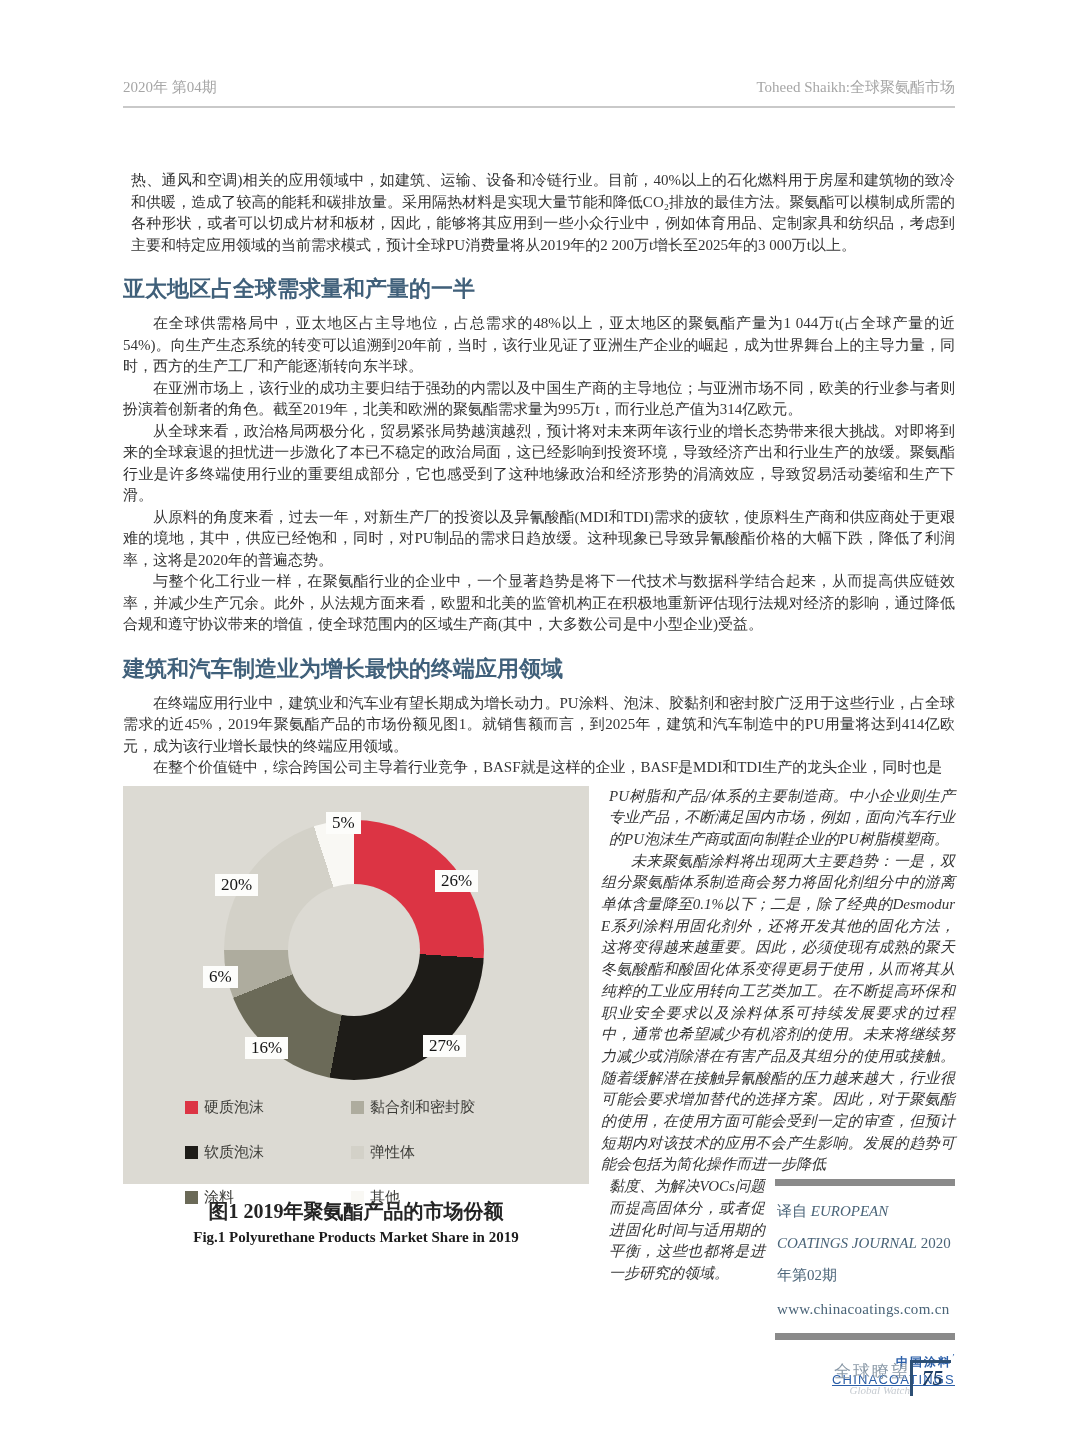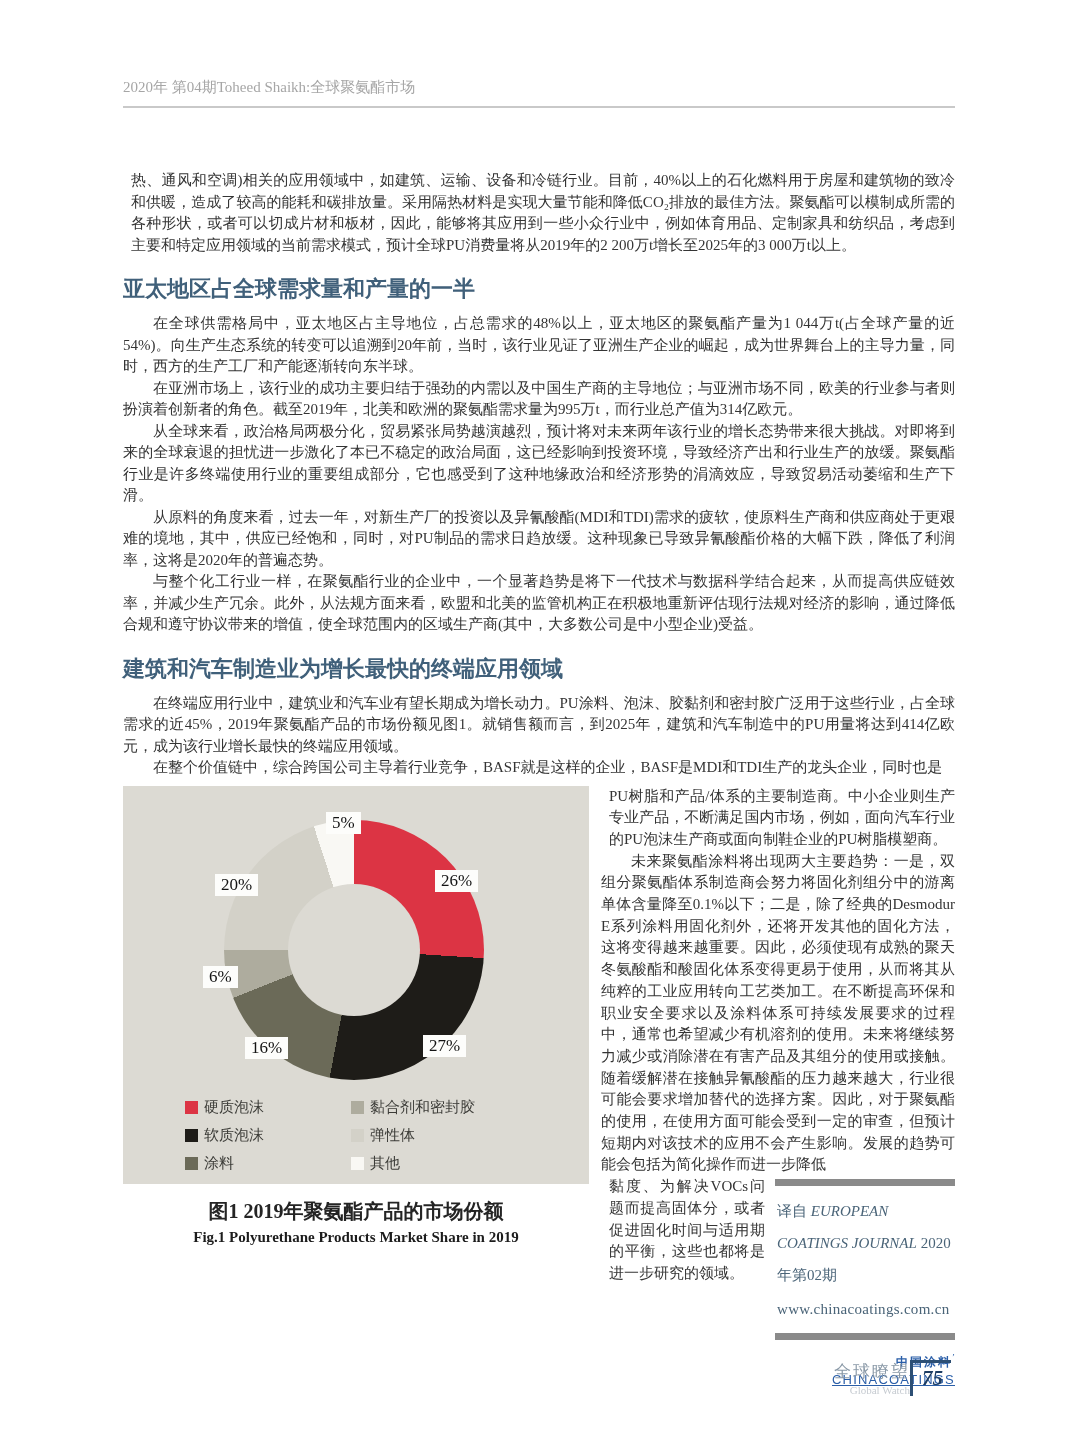--- a/index.html
+++ b/index.html
@@ -1,51 +1,51 @@
 <!DOCTYPE html>
 <html><head>
 <meta charset="utf-8">
 <style>
   html,body{margin:0;padding:0;background:#ffffff;}
   .page{position:relative;width:1078px;height:1452px;background:#ffffff;overflow:hidden;
         font-family:"Liberation Serif","DejaVu Serif",serif;color:#343434;}
   .content{position:absolute;left:123px;top:78px;width:832px;}
 
   
-  .hdr{display:flex;align-items:flex-end;
+  .hdr{display:flex;justify-content:space-between;align-items:flex-end;
        font-size:15px;color:#a6a6a6;padding-bottom:9px;border-bottom:2px solid #c9c9c9;}
 
   
   .body-text{margin-top:62px;}
   p.para{margin:0;font-size:15px;line-height:21.5px;text-align:justify;text-indent:2em;}
   p.para.no-indent{text-indent:0;margin-left:8px;}
   h2.sec{margin:18px 0 9px 0;font-family:"Liberation Sans","DejaVu Sans",sans-serif;
          font-size:22px;line-height:30px;font-weight:bold;color:#40607a;}
 
   
   .fig-row{display:flex;gap:12px;margin-top:7px;}
   .fig-col{width:466px;flex:0 0 466px;}
   .right-col{flex:1;min-width:0;}
-  .right-col p.para{font-size:15px;line-height:21.7px;}
+  .right-col p.para{font-size:15px;line-height:21.7px;font-style:italic;}
 
   
   .panel{position:relative;width:466px;height:398px;background:#dcdad3;}
   .donut{position:absolute;left:101px;top:34px;width:260px;height:260px;border-radius:50%;}
   .donut-hole{position:absolute;left:64px;top:64px;width:132px;height:132px;border-radius:50%;background:#dcdad3;}
   .pct{position:absolute;background:#fdfdfb;color:#141414;font-size:17px;line-height:22px;
        padding:0 6px;font-family:"Liberation Serif",serif;}
   .pct-0{left:312px;top:84px;}  
   .pct-1{left:300px;top:249px;} 
   .pct-2{left:122px;top:251px;} 
   .pct-3{left:80px;top:180px;}  
   .pct-4{left:92px;top:88px;}   
   .pct-5{left:203px;top:26px;}  
 
   .legend{position:absolute;left:62px;top:312px;display:flex;}
-  .legend-col{display:flex;flex-direction:column;gap:9px;}
+  .legend-col{display:flex;flex-direction:column;gap:26px;}
   .legend-col.c1{width:166px;}
   .legend-item{display:flex;align-items:center;font-size:15px;color:#3c3c38;}
   .swatch{width:13px;height:13px;margin-right:6px;flex:0 0 13px;}
 
   .cap1{margin-top:14px;text-align:center;font-weight:bold;font-size:20px;color:#242424;}
   .cap2{margin-top:4px;text-align:center;font-weight:bold;font-size:15px;color:#1c1c1c;
         font-family:"Liberation Serif",serif;}
 
   
   .wrap-tail{margin-top:0;}
@@ -57,21 +57,21 @@
   .logo{margin-top:12px;text-align:right;color:#2a5ea8;}
   .logo-zh{font-size:12px;font-weight:bold;letter-spacing:2px;
            font-family:"Liberation Sans",sans-serif;}
   .logo-mark{font-size:9px;vertical-align:top;}
   .logo-en{font-size:13px;letter-spacing:1.2px;font-family:"Liberation Sans",sans-serif;margin-top:1px;text-decoration:underline;}
 
   
   .footer{position:absolute;top:1360px;right:127px;display:flex;align-items:flex-start;}
   .watch{text-align:right;}
   .watch-zh{font-size:17px;color:#8a99a7;letter-spacing:2px;}
-  .watch-en{font-size:11px;color:#c6cbd1;margin-top:1px;}
+  .watch-en{font-size:11px;color:#c6cbd1;margin-top:1px;font-style:italic;}
   .pgnum{border-top:3px solid #2d4f74;border-left:3px solid #2d4f74;
          padding:3px 2px 0 9px;min-width:27px;height:30px;
          font-family:"Liberation Serif",serif;font-style:italic;font-weight:600;
          font-size:21px;color:#1d3d63;}
 </style>
 </head>
 <body>
 
 <div class="page">
   <div class="content">

